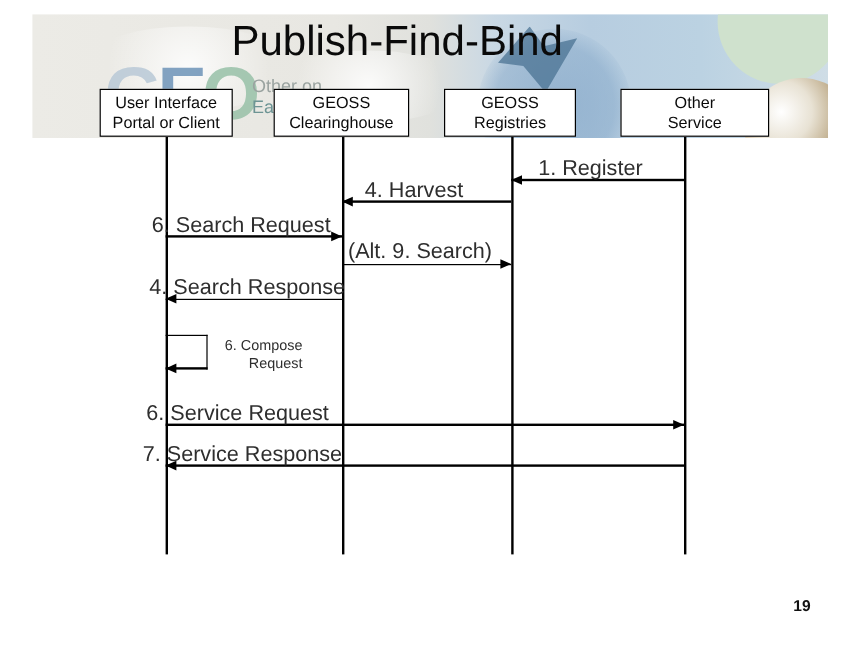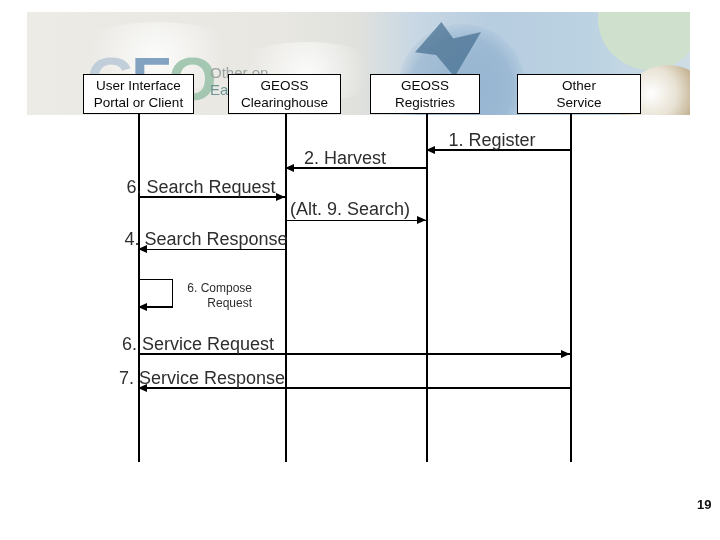--- a/index.html
+++ b/index.html
@@ -20,21 +20,21 @@
   .earth{position:absolute;border-radius:50%;
          background:radial-gradient(circle at 32% 30%,#ffffff 0%,#e8e2d4 28%,#c4b394 48%,#9b9d96 68%,#7d93a6 82%,#5f7d93 100%);}
   .geo-logo{position:absolute;left:60px;top:36px;font-size:62px;font-weight:bold;
             letter-spacing:-4px;line-height:1;opacity:.85;}
   .geo-caption1{position:absolute;left:183px;top:52px;font-size:15px;color:#9aa3a0;}
   .geo-caption2{position:absolute;left:183px;top:69px;font-size:15px;color:#6d9494;}
 
   
   .title{position:absolute;left:0;top:17px;width:662px;text-align:center;
          font-size:35px;color:#0a0a0a;line-height:1;}
-  .page-number{position:absolute;left:661px;top:497px;font-size:13px;font-weight:bold;color:#111;margin-left:36px;}
+  .page-number{position:absolute;left:661px;top:497px;font-size:13px;font-weight:bold;color:#111;}
 
   
   .actor-box{position:absolute;top:74px;height:40px;background:#ffffff;border:1.5px solid #000;
              box-sizing:border-box;display:flex;align-items:center;justify-content:center;
              text-align:center;font-size:13.5px;color:#0a0a0a;line-height:17px;white-space:pre-line;z-index:3;}
   .lifeline{position:absolute;width:1.5px;background:#000;z-index:2;}
   .msg-line{position:absolute;background:#000;z-index:4;}
   .msg-label{position:absolute;width:170px;text-align:center;font-size:18px;line-height:13px;
              color:#2e2e2e;z-index:5;}
   .arr{position:absolute;width:0;height:0;z-index:5;}
@@ -55,40 +55,41 @@
     <div class="cloud" style="left:200px;top:30px;width:160px;height:60px;"></div>
     <div class="blue-circle" style="left:371px;top:12px;width:128px;height:128px;"></div>
     <div class="bird" style="left:388px;top:10px;width:66px;height:55px;"></div>
     <div class="green-circle" style="left:571px;top:-46px;width:104px;height:104px;"></div>
     <div class="earth" style="left:594px;top:53px;width:94px;height:94px;"></div>
     <div class="geo-logo" id="geo-logo"><span style="color: rgb(185, 201, 215);">G</span><span style="color: rgb(110, 148, 184);">E</span><span style="color: rgb(152, 193, 168);">O</span></div>
     <div class="geo-caption1">Other on</div>
     <div class="geo-caption2">Earth Observations</div>
   </div>
 
+  <div class="title">Publish-Find-Bind</div>
 
   <div id="diagram">
       <div class="actor-box" style="left: 83px; width: 111px;">User Interface
 Portal or Client</div>
       <div class="lifeline" style="left: 138px; top: 114px; height: 348px;"></div>
       <div class="actor-box" style="left: 228px; width: 113px;">GEOSS
 Clearinghouse</div>
       <div class="lifeline" style="left: 285px; top: 114px; height: 348px;"></div>
       <div class="actor-box" style="left: 370px; width: 110px;">GEOSS
 Registries</div>
       <div class="lifeline" style="left: 426px; top: 114px; height: 348px;"></div>
       <div class="actor-box" style="left: 517px; width: 124px;">Other
 Service</div>
       <div class="lifeline" style="left: 570px; top: 114px; height: 348px;"></div>
       <div class="msg-line" style="left: 426px; width: 144px; top: 149px; height: 2px;"></div>
       <div class="arr arr-left" style="left: 426px; top: 146px;"></div>
       <div class="msg-label" style="left: 407px; top: 134px;">1. Register</div>
       <div class="msg-line" style="left: 285px; width: 141px; top: 167px; height: 2px;"></div>
       <div class="arr arr-left" style="left: 285px; top: 164px;"></div>
-      <div class="msg-label" style="left: 260px; top: 152px;">2. Harvest</div>
+      <div class="msg-label" style="left: 260px; top: 152px;">4. Harvest</div>
       <div class="msg-line" style="left: 138px; width: 147px; top: 196px; height: 2px;"></div>
       <div class="arr arr-right" style="left: 276px; top: 193px;"></div>
       <div class="msg-label" style="left: 116px; top: 181px;">6. Search Request</div>
       <div class="msg-line" style="left: 285px; width: 141px; top: 220px; height: 1px;"></div>
       <div class="arr arr-right" style="left: 417px; top: 216px;"></div>
       <div class="msg-label" style="left: 265px; top: 203px;">(Alt. 9. Search)</div>
       <div class="msg-line" style="left: 138px; width: 147px; top: 249px; height: 1px;"></div>
       <div class="arr arr-left" style="left: 138px; top: 245px;"></div>
       <div class="msg-label" style="left: 121px; top: 233px;">4. Search Response</div>
       <div class="msg-line" style="left: 138px; width: 432px; top: 353px; height: 2px;"></div>

